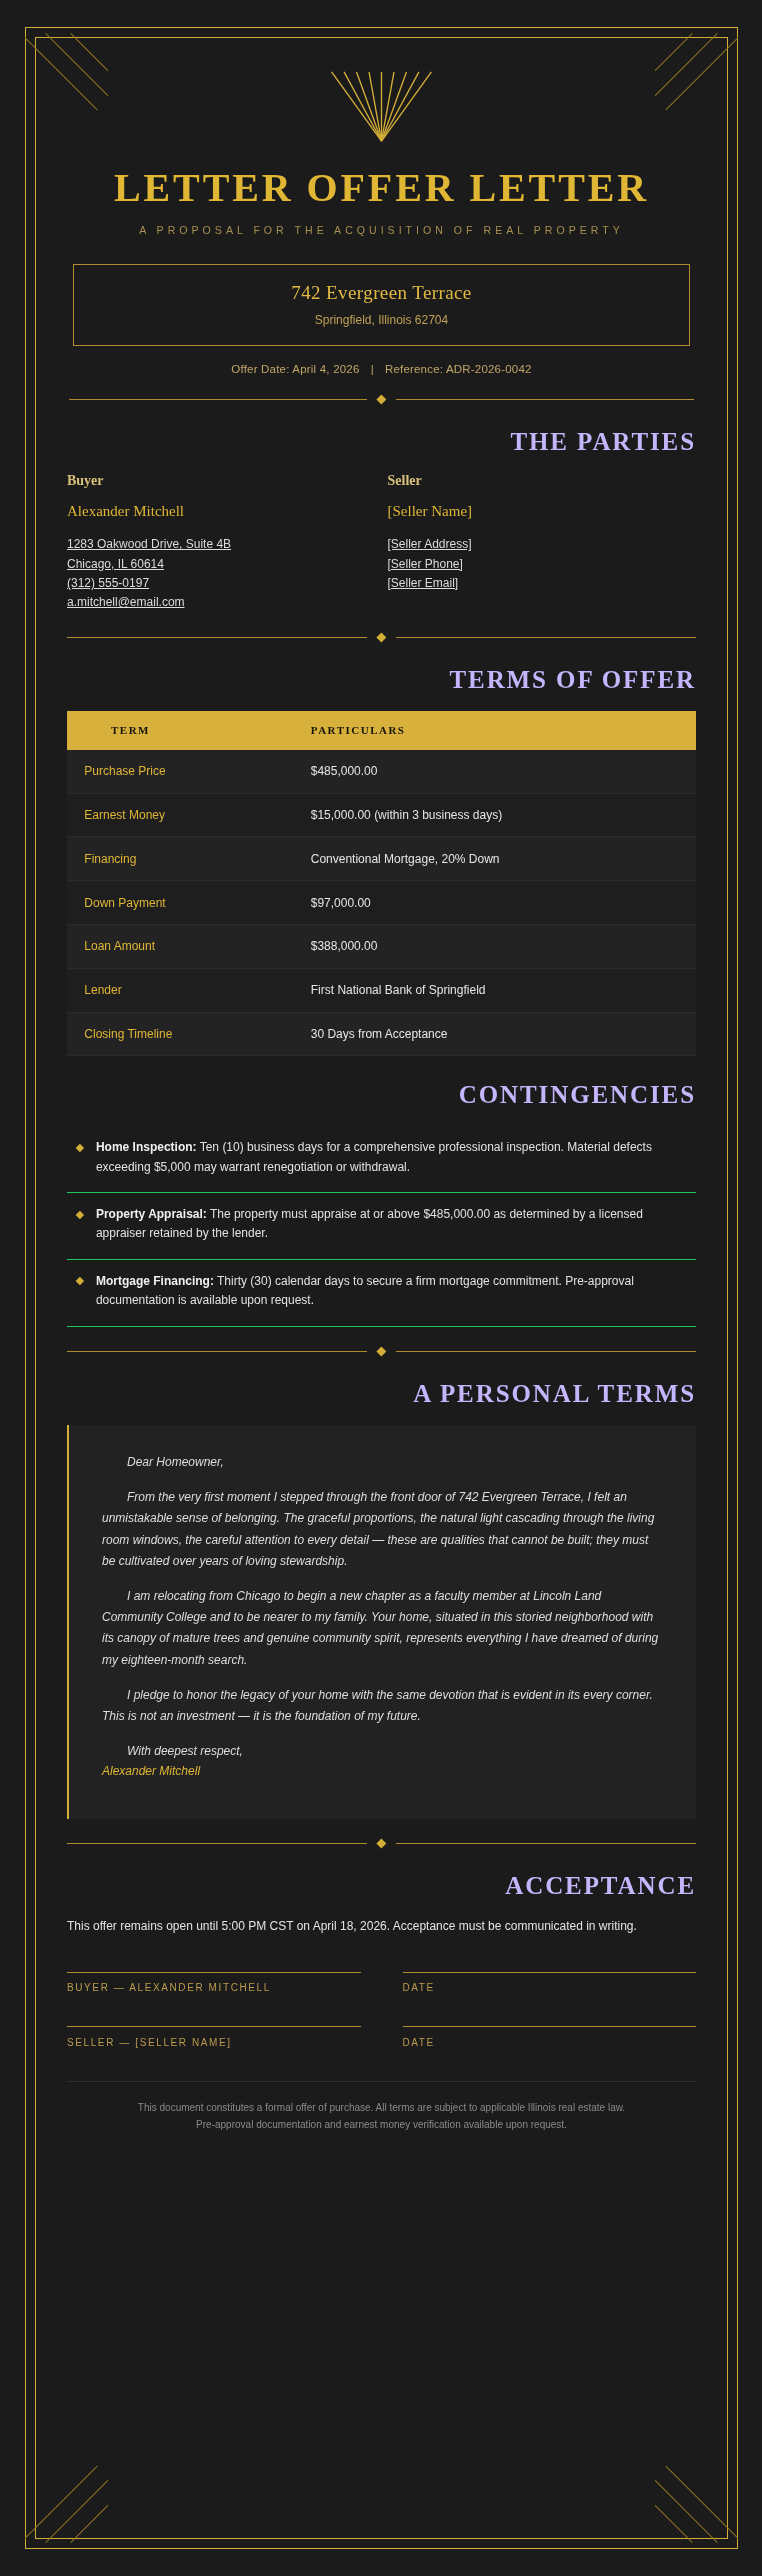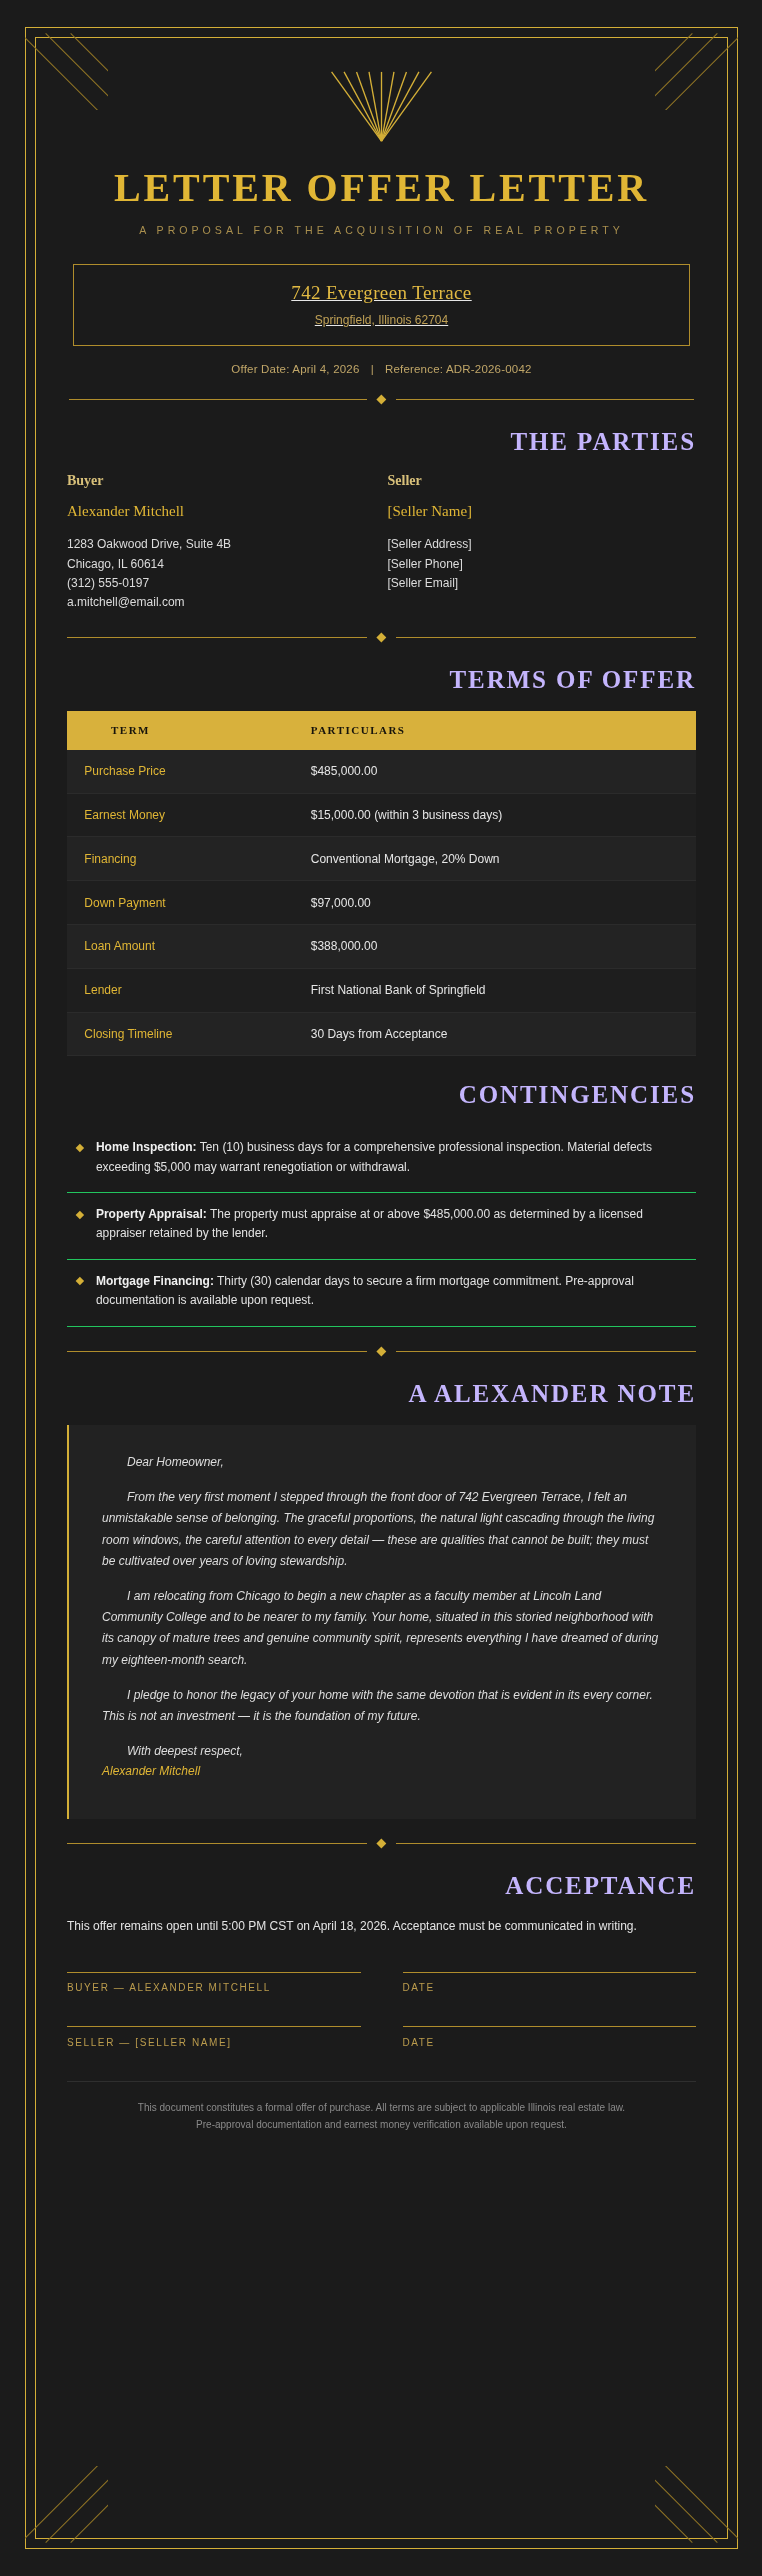--- a/index.html
+++ b/index.html
@@ -80,21 +80,20 @@
     color: #a98f4e;
     text-align: center;
     line-height: 1.7;
   }
 
   .address-box {
     margin: 25px 5.8px 0;
     border: 1px solid #b08d2c;
     padding: 17.3px 9.6px 18px;
     text-align: center;
-    text-decoration: underline;
   }
   .address-line1 {
     font-family: "Liberation Serif", serif;
     font-size: 19px;
     color: #e3bb43;
     letter-spacing: 0.4px;
   }
   .address-line2 {
     margin-top: 8.6px;
     font-size: 12px;
@@ -153,20 +152,21 @@
   .party-name {
     font-family: "Liberation Serif", serif;
     font-size: 15px;
     color: #e0b635;
     margin-bottom: 15.4px;
   }
   .party-detail {
     font-size: 12px;
     color: #dcdcdc;
     line-height: 1.62;
+    text-decoration: underline;
   }
 
   
   .terms-table {
     width: 100%;
     border-collapse: collapse;
     margin-top: 3.8px;
   }
   .terms-table th {
     background: #d8b13c;
@@ -428,21 +428,21 @@
           <div class="conting-text"><b>Mortgage Financing:</b><span> Thirty (30) calendar days to secure a firm mortgage commitment. Pre-approval documentation is available upon request.</span></div>
         </li>
       </ul>
 
     <div class="divider">
       <span class="rule"></span>
       <span class="gem"></span>
       <span class="rule"></span>
     </div>
 
-    <h2 class="section-title">A ALEXANDER NOTE</h2>
+    <h2 class="section-title">A PERSONAL TERMS</h2>
 
     <div class="note-block">
       <div class="note-p no-indent">Dear Homeowner,</div>
       <div class="note-p">From the very first moment I stepped through the front door of 742 Evergreen Terrace, I felt an unmistakable sense of belonging. The graceful proportions, the natural light cascading through the living room windows, the careful attention to every detail — these are qualities that cannot be built; they must be cultivated over years of loving stewardship.</div>
       <div class="note-p">I am relocating from Chicago to begin a new chapter as a faculty member at Lincoln Land Community College and to be nearer to my family. Your home, situated in this storied neighborhood with its canopy of mature trees and genuine community spirit, represents everything I have dreamed of during my eighteen-month search.</div>
       <div class="note-p">I pledge to honor the legacy of your home with the same devotion that is evident in its every corner. This is not an investment — it is the foundation of my future.</div>
       <div class="note-signoff">With deepest respect,</div>
       <div class="note-signature">Alexander Mitchell</div>
     </div>
 

